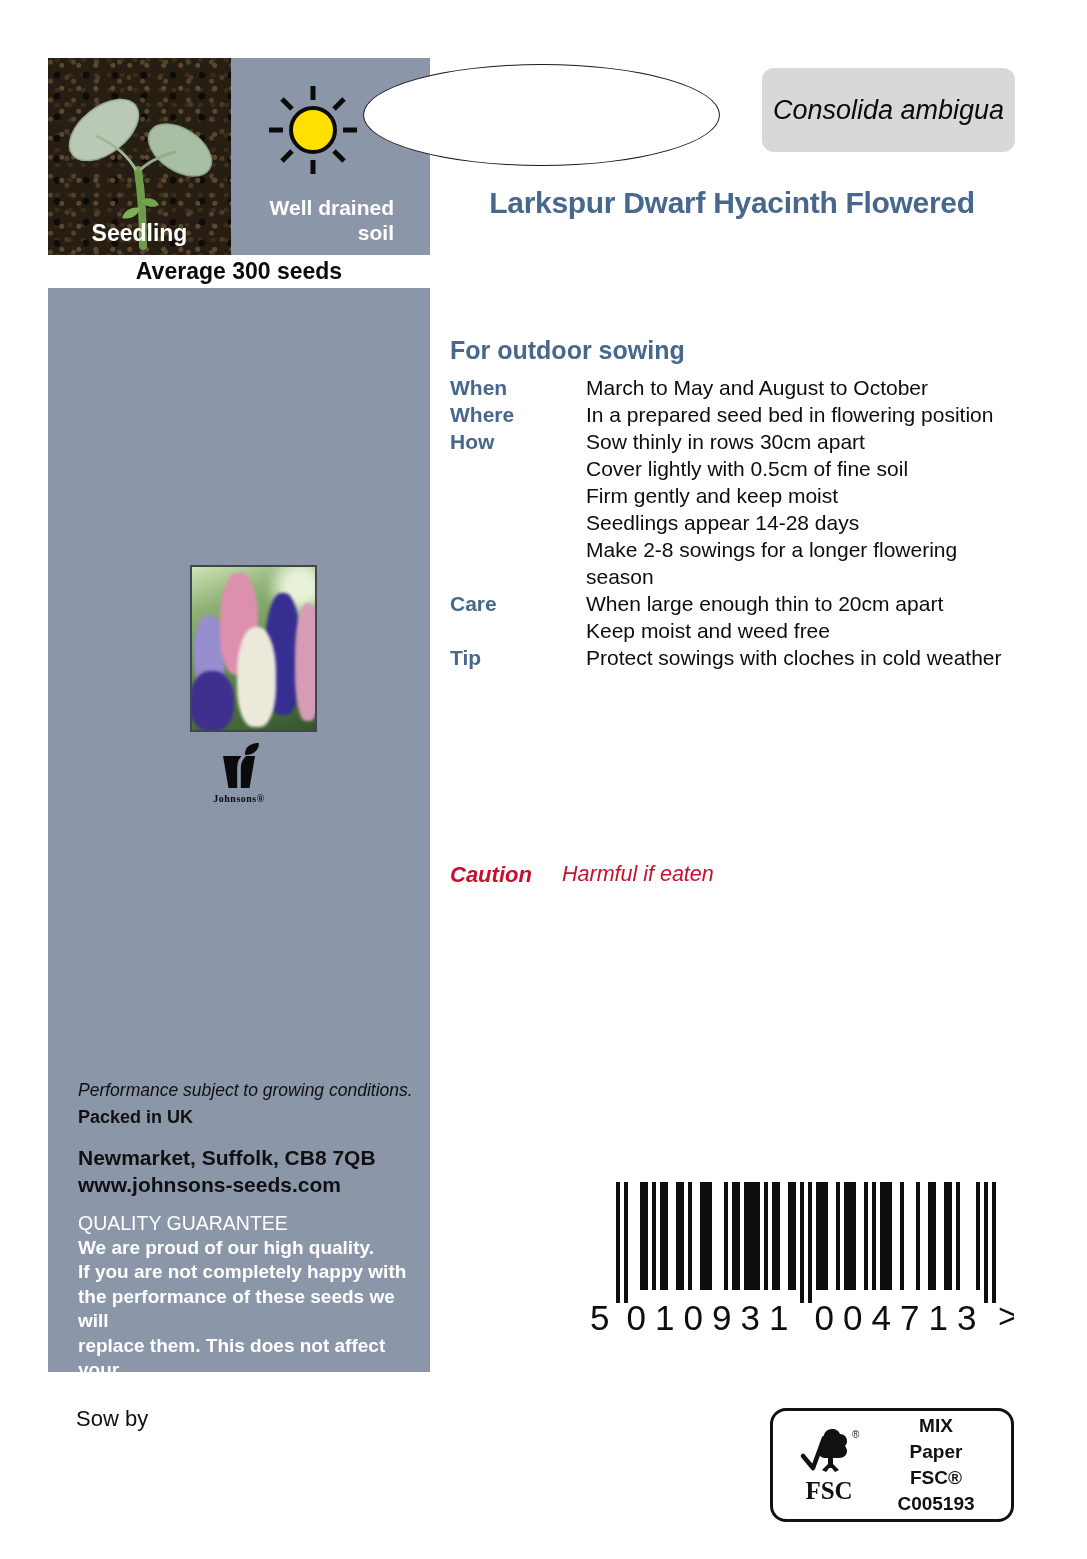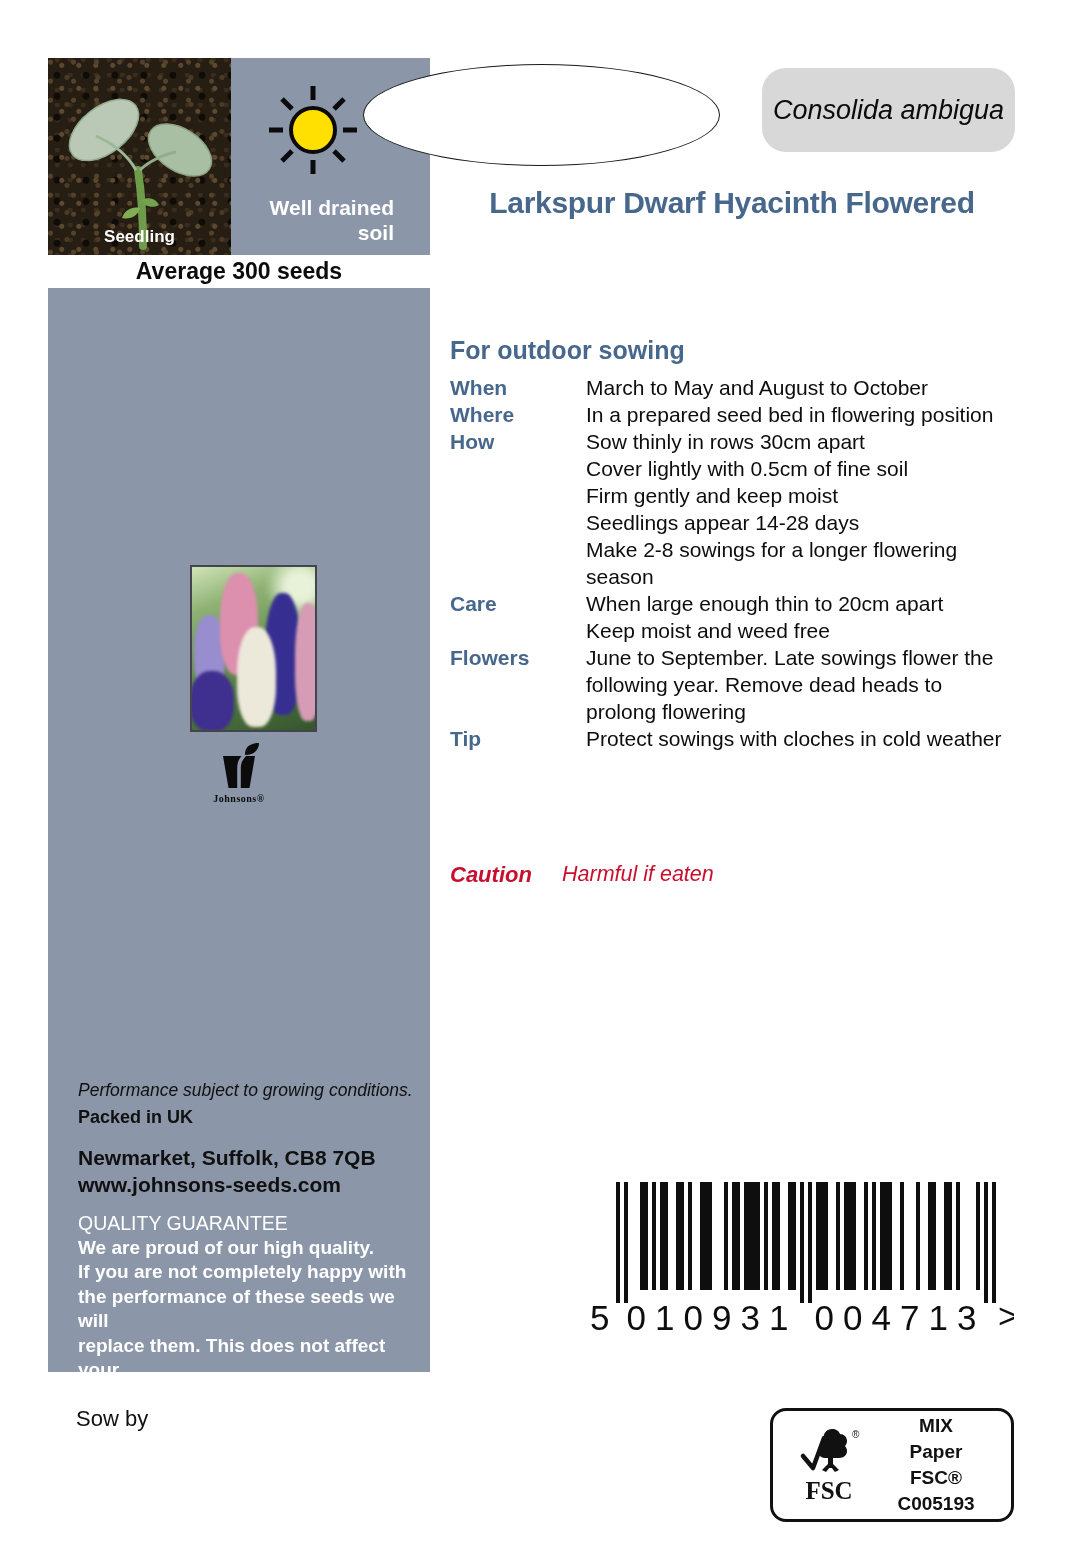--- a/index.html
+++ b/index.html
@@ -14,21 +14,21 @@
     background-image:
       radial-gradient(circle at 11% 22%, #54422b 0 2px, rgba(0,0,0,0) 3px),
       radial-gradient(circle at 61% 72%, #4a3a26 0 2px, rgba(0,0,0,0) 3px),
       radial-gradient(circle at 81% 32%, #5c4930 0 2px, rgba(0,0,0,0) 3px),
       radial-gradient(circle at 31% 82%, #0f0b06 0 3px, rgba(0,0,0,0) 4px),
       radial-gradient(circle at 71% 12%, #3a2d1c 0 2px, rgba(0,0,0,0) 3px);
     background-size: 23px 19px, 31px 27px, 17px 23px, 29px 21px, 13px 15px;
     overflow:hidden; }
   .seedling-photo svg { position:absolute; left:0; top:0; }
   .seedling-label { position:absolute; left:0; right:0; bottom:8px; text-align:center;
-    color:#fff; font-weight:bold; font-size:17px; }
+    color:#fff; font-weight:bold; font-size:23px; }
 
   .sun-block { position:absolute; left:183px; top:0; width:199px; height:197px; padding-right:36px; }
   .sun-svg { position:absolute; left:36px; top:26px; }
   .sun-caption { position:absolute; left:0; right:36px; bottom:10px; text-align:right;
     color:#ffffff; font-weight:bold; font-size:21px; line-height:25px; }
 
   .seeds-strip { position:absolute; left:0; top:197px; width:382px; height:33px; background:#ffffff;
     text-align:center; line-height:33px; font-size:23px; font-weight:bold; color:#0b0b0b; }
 
   .flower-photo { position:absolute; left:142px; top:507px; width:127px; height:167px;
@@ -54,21 +54,21 @@
   .address-block { position:absolute; left:30px; top:1086px; font-weight:bold; font-size:21px;
     line-height:27px; color:#101010; }
   .guarantee { position:absolute; left:30px; top:1153px; width:345px; color:#ffffff; font-size:19px; line-height:24.5px; }
   .guarantee .g-title { font-weight:normal; font-size:19.5px; }
   .guarantee .g-line { font-weight:bold; font-weight:600; }
 
   
   .hang-oval { position:absolute; left:363px; top:64px; width:357px; height:102px;
     background:#ffffff; border:1.6px solid #1a1a1a; border-radius:50%; }
   .species-pill { position:absolute; left:762px; top:68px; width:253px; height:84px;
-    background:#d8d8d8; border-radius:24px; display:flex; align-items:center; justify-content:center; }
+    background:#d8d8d8; border-radius:12px; display:flex; align-items:center; justify-content:center; }
   .species-pill span { font-style:italic; font-size:27px; color:#0b0b0b; }
 
   
   .title { position:absolute; left:448px; top:186px; width:568px; text-align:center;
     color:#47688c; font-weight:bold; font-size:30px; letter-spacing:-0.3px; }
   .description { position:absolute; left:448px; top:227px; width:568px; text-align:center;
     font-size:21px; line-height:27px; color:#0d0d0d; }
   .section-heading { position:absolute; left:450px; top:336px; color:#47688c; font-weight:bold; font-size:25px; }
   .sowing-rows { position:absolute; left:450px; top:374px; width:566px; font-size:21px; line-height:27px; color:#0d0d0d; }
   .srow { display:flex; }
@@ -203,26 +203,20 @@
         <div>Firm gently and keep moist</div>
         <div>Seedlings appear 14-28 days</div>
         <div>Make 2-8 sowings for a longer flowering season</div>
       </div>
     </div>
     <div class="srow">
       <div class="slabel">Care</div>
       <div class="svalue">
         <div>When large enough thin to 20cm apart</div>
         <div>Keep moist and weed free</div>
-      </div>
-    </div>
-    <div class="srow">
-      <div class="slabel">Flowers</div>
-      <div class="svalue">
-        <div>June to September. Late sowings flower the following year. Remove dead heads to prolong flowering</div>
       </div>
     </div>
     <div class="srow">
       <div class="slabel">Tip</div>
       <div class="svalue">
         <div>Protect sowings with cloches in cold weather</div>
       </div>
     </div>
   </div>
 

